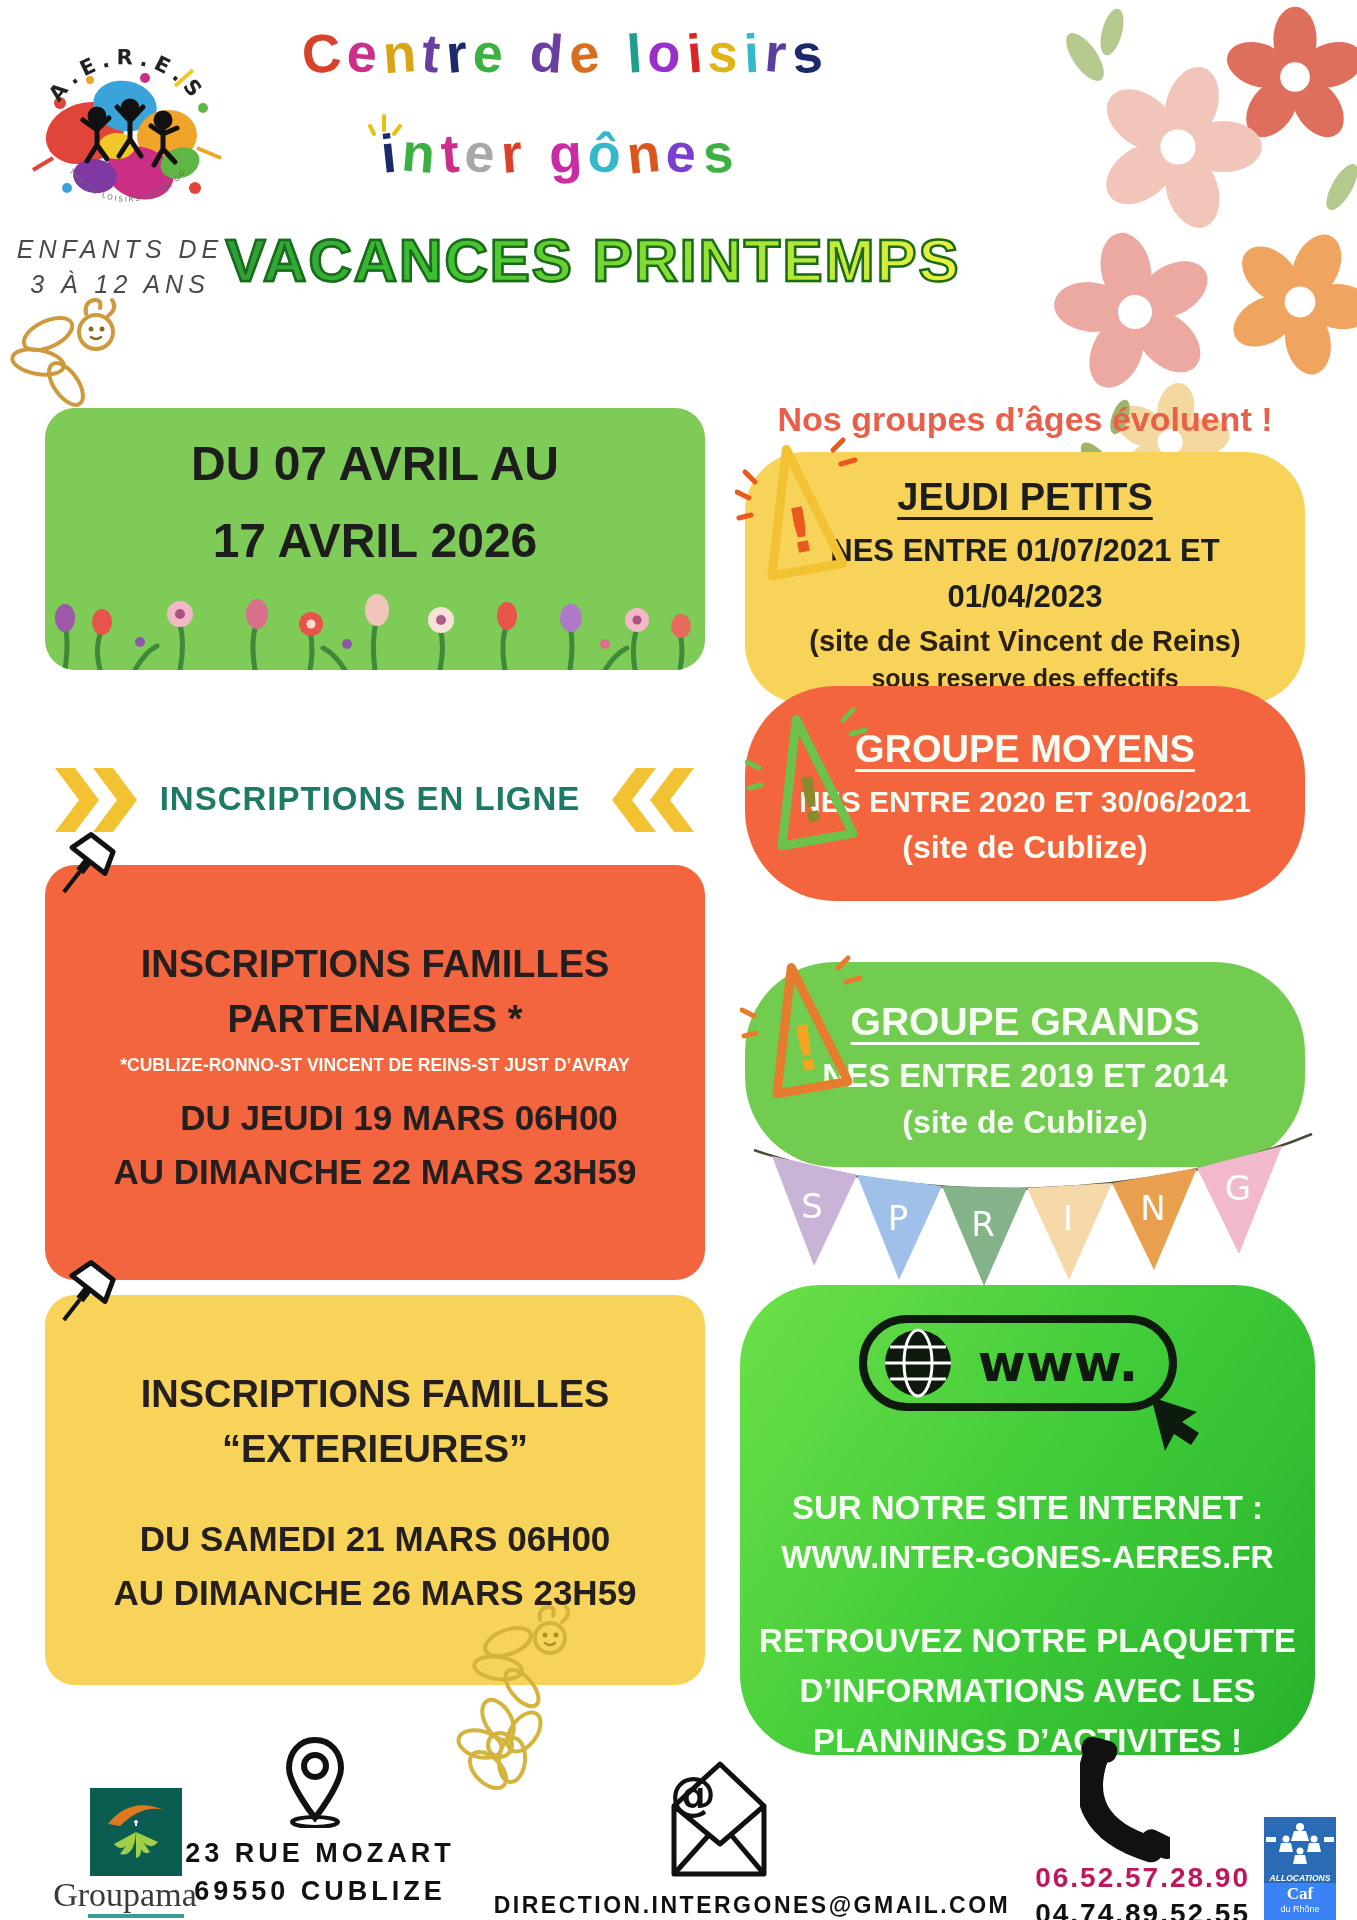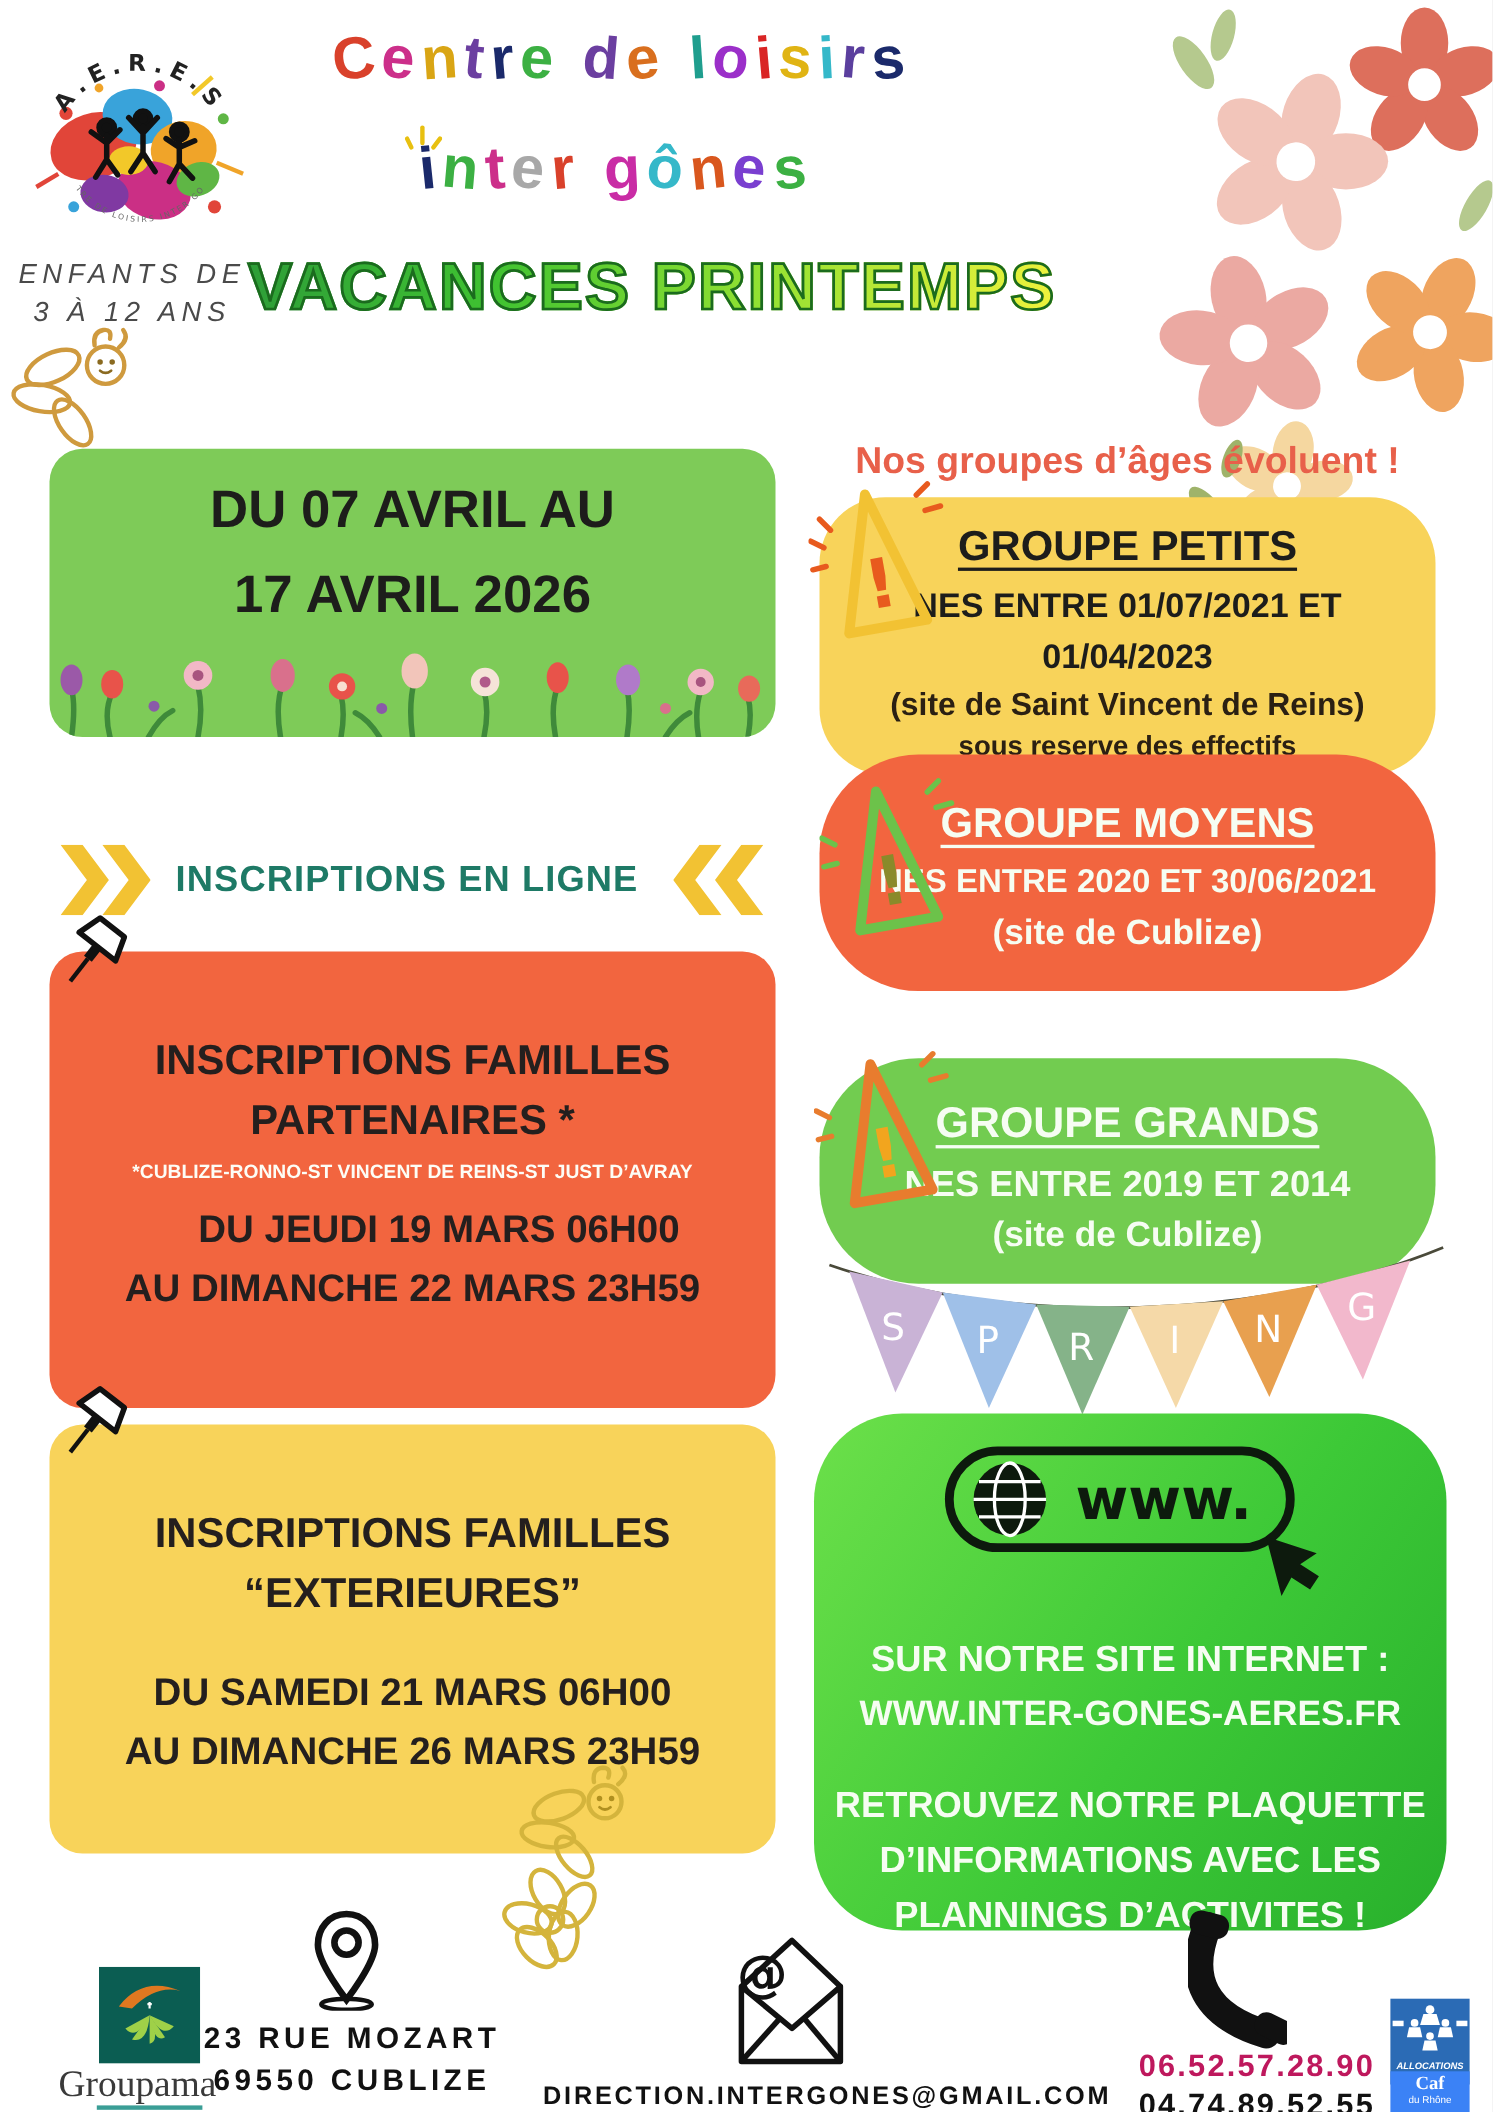--- a/index.html
+++ b/index.html
@@ -234,21 +234,21 @@
       </g>
     </g>
     <circle cx="95" cy="33" r="2.5" fill="#b09020"></circle>
       <circle cx="106" cy="33" r="2.5" fill="#b09020"></circle>
     <path d="M95,41 q5,4 10,0" stroke="#b09020" stroke-width="2.5" fill="none" stroke-linecap="round"></path>
   </svg>
 
   <div class="abs ctr note-red" style="left:745px;top:400px;width:560px">Nos groupes d’âges évoluent !</div>
 
   <div class="rbox yellow-box" style="left:745px;top:452px;width:560px;height:252px;border-radius:60px;">
-    <div class="ctr box-title-dark u" style="margin-top:24px;font-size:38px;color:#1d1d1b;">GROUPE PETITS</div>
+    <div class="ctr box-title-dark u" style="margin-top:24px;font-size:38px;color:#1d1d1b;">JEUDI PETITS</div>
     <div class="ctr box-title-dark" style="margin-top:14px;font-size:31px;color:#1d1d1b;">NES ENTRE 01/07/2021 ET</div>
     <div class="ctr box-title-dark" style="margin-top:10px;font-size:31px;color:#1d1d1b;">01/04/2023</div>
     <div class="ctr box-title-dark" style="margin-top:10px;font-size:29px;color:#2b2013;">(site de Saint Vincent de Reins)</div>
     <div class="ctr box-title-dark" style="margin-top:6px;font-size:25px;color:#2b2013;">sous reserve des effectifs</div>
   </div>
 
   <div class="rbox orange-box" style="left:745px;top:686px;width:560px;height:215px;border-radius:90px;">
     <div class="ctr white-line u" style="margin-top:42px;font-size:38px;">GROUPE MOYENS</div>
     <div class="ctr white-line" style="margin-top:14px;font-size:30px;">NES ENTRE 2020 ET 30/06/2021</div>
     <div class="ctr white-line" style="margin-top:10px;font-size:32px;">(site de Cublize)</div>

